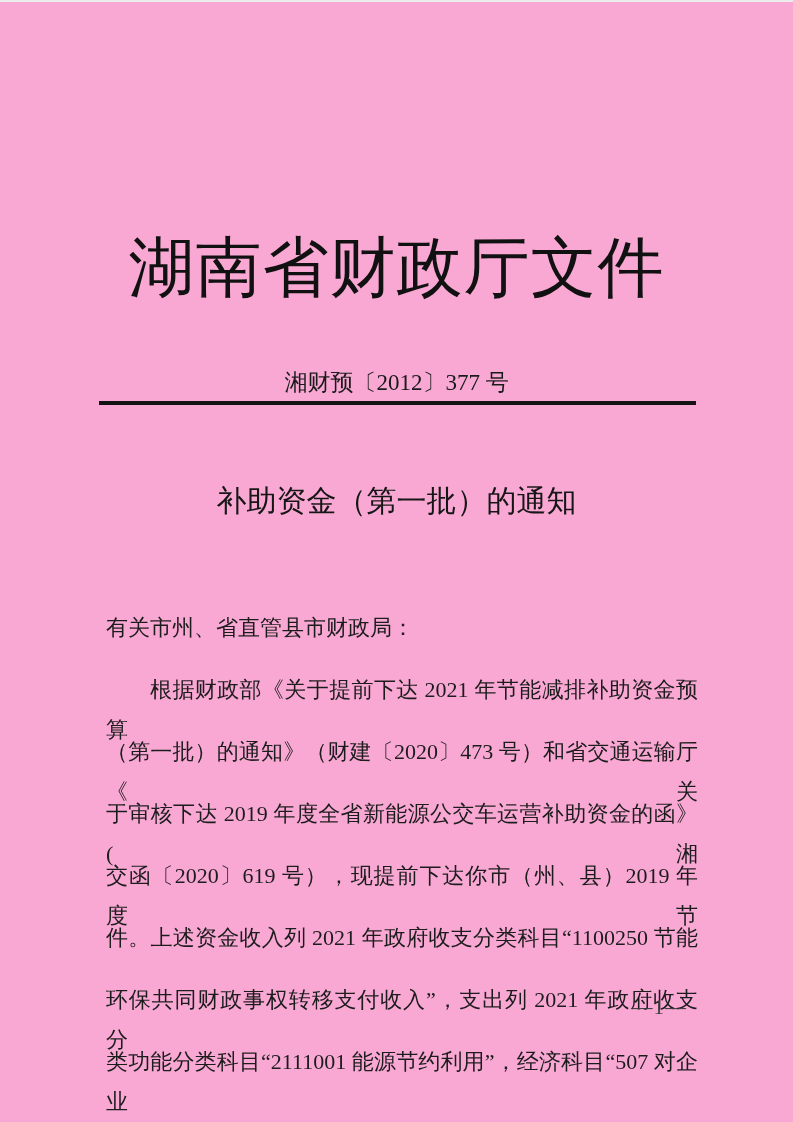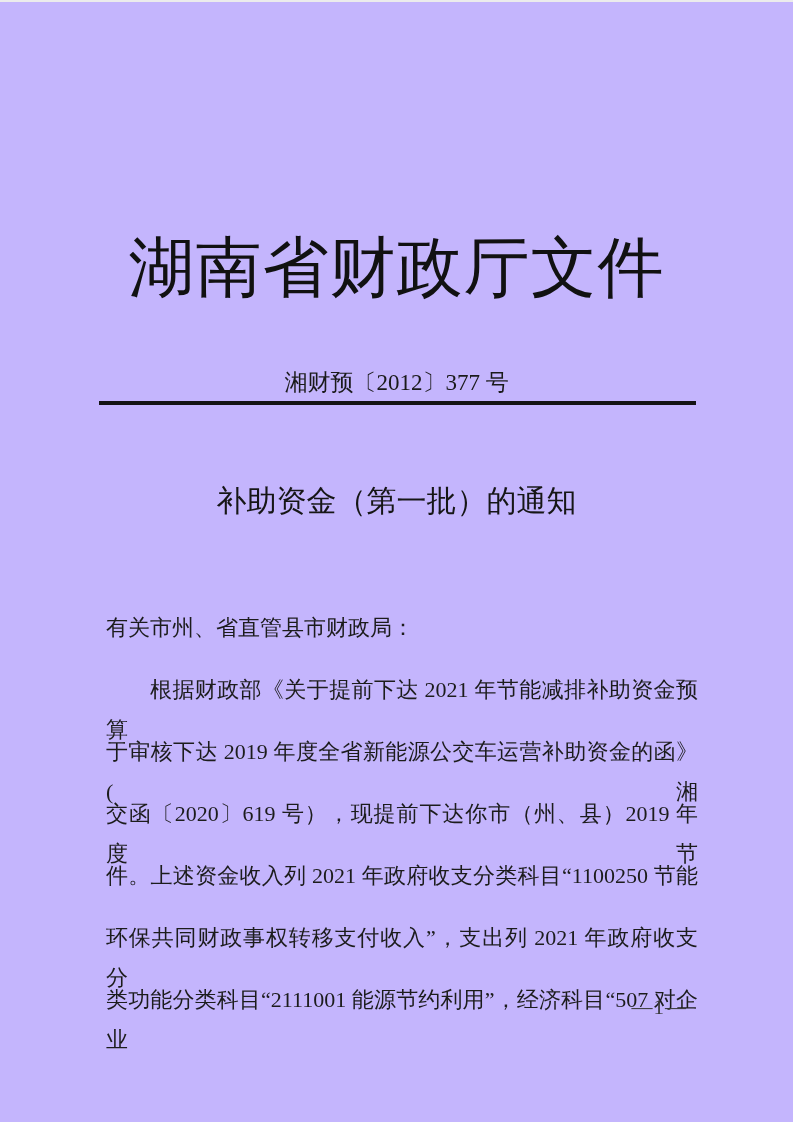--- a/index.html
+++ b/index.html
@@ -4,21 +4,21 @@
 <style>
   html, body {
     margin: 0;
     padding: 0;
     background: #ffffff;
   }
   .page {
     position: relative;
     width: 793px;
     height: 1122px;
-    background: #c4b5fd;
+    background: #f9a8d4;
     overflow: hidden;
     font-family: "Liberation Serif", "DejaVu Serif", serif;
     color: #1a1a1a;
   }
   .scan-edge {
     position: absolute;
     top: 0;
     left: 0;
     width: 100%;
     height: 2px;
@@ -109,20 +109,21 @@
 
   <div class="divider"></div>
 
   <div class="doc-title">
     <div>补助资金（第一批）的通知</div>
   </div>
 
   <div class="body-block">
     <div class="body-line">有关市州、省直管县市财政局：</div>
     <div class="body-line justify indent">根据财政部《关于提前下达 2021 年节能减排补助资金预算</div>
+    <div class="body-line justify">（第一批）的通知》（财建〔2020〕473 号）和省交通运输厅《关</div>
     <div class="body-line justify">于审核下达 2019 年度全省新能源公交车运营补助资金的函》(湘</div>
     <div class="body-line justify">交函〔2020〕619 号），现提前下达你市（州、县）2019 年度节</div>
     <div class="body-line justify">件。上述资金收入列 2021 年政府收支分类科目“1100250 节能</div>
     <div class="body-line justify">环保共同财政事权转移支付收入”，支出列 2021 年政府收支分</div>
     <div class="body-line justify">类功能分类科目“2111001 能源节约利用”，经济科目“507 对企业</div>
   </div>
 
   <div class="page-number">—1—</div>
 
 </div>

